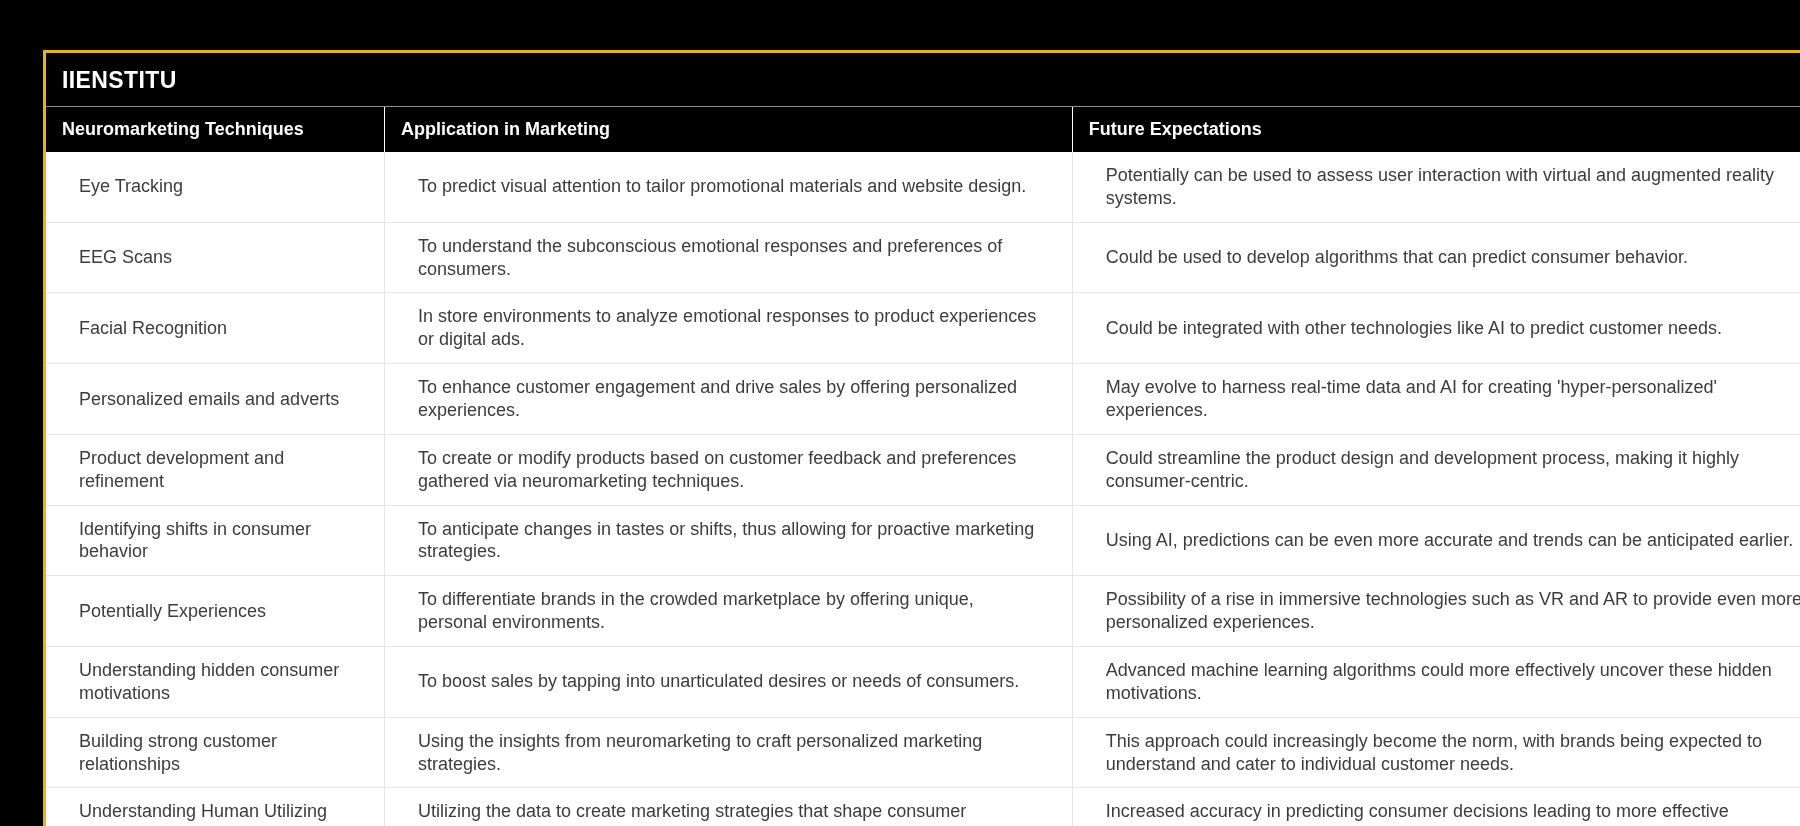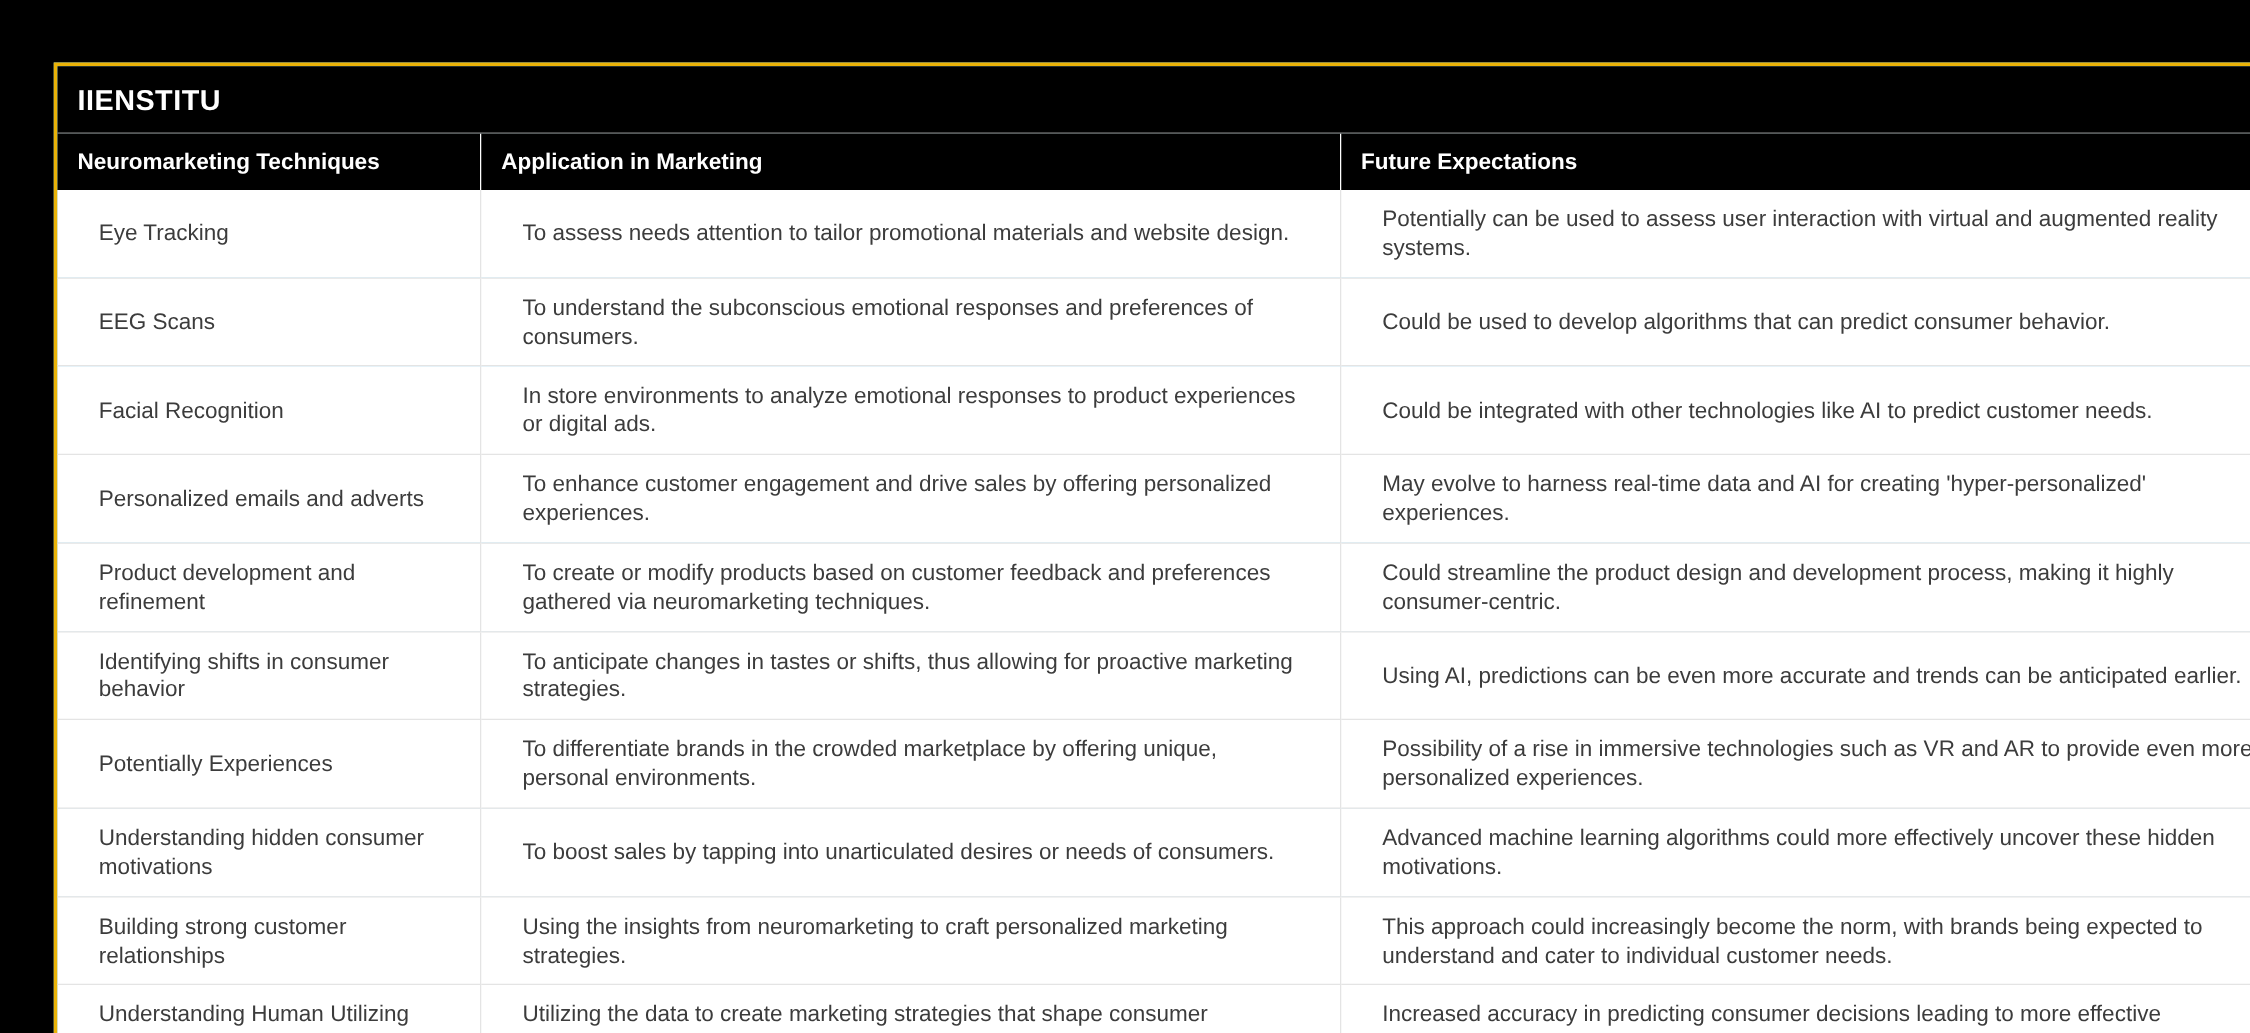--- a/index.html
+++ b/index.html
@@ -81,21 +81,21 @@
     <thead>
       <tr>
         <th>Neuromarketing Techniques</th>
         <th>Application in Marketing</th>
         <th>Future Expectations</th>
       </tr>
     </thead>
     <tbody>
       <tr>
         <td>Eye Tracking</td>
-        <td>To assess needs attention to tailor promotional materials and website design.</td>
+        <td>To predict visual attention to tailor promotional materials and website design.</td>
         <td>Potentially can be used to assess user interaction with virtual and augmented reality systems.</td>
       </tr>
       <tr>
         <td>EEG Scans</td>
         <td>To understand the subconscious emotional responses and preferences of consumers.</td>
         <td>Could be used to develop algorithms that can predict consumer behavior.</td>
       </tr>
       <tr>
         <td>Facial Recognition</td>
         <td>In store environments to analyze emotional responses to product experiences or digital ads.</td>

